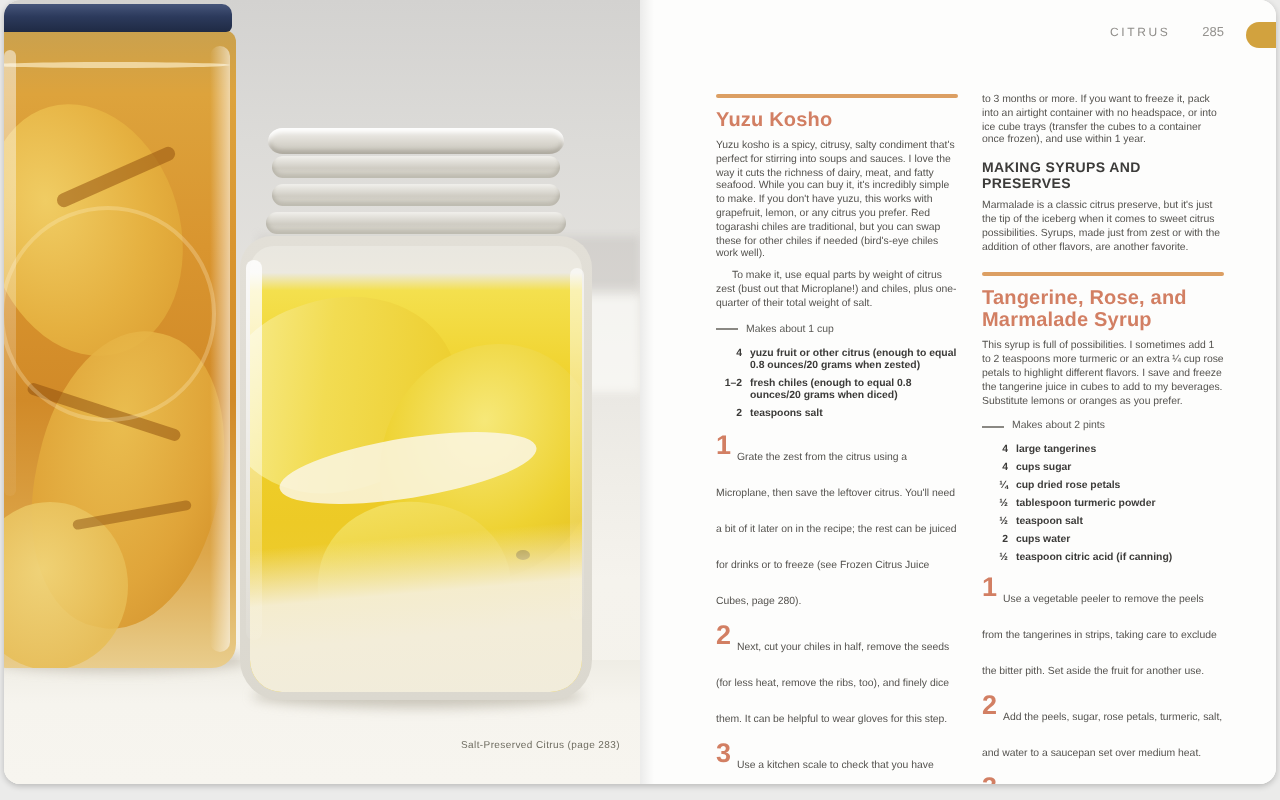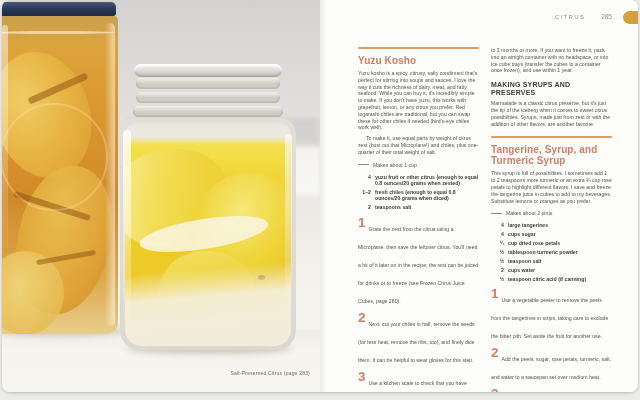--- a/index.html
+++ b/index.html
@@ -201,21 +201,21 @@
           </p>
 
         </div>
       </div>
 
       <div class="col">
         <p class="body">to 3 months or more. If you want to freeze it, pack into an airtight container with no headspace, or into ice cube trays (transfer the cubes to a container once frozen), and use within 1 year.</p>
         <div class="shead">MAKING SYRUPS AND PRESERVES</div>
         <p class="body">Marmalade is a classic citrus preserve, but it's just the tip of the iceberg when it comes to sweet citrus possibilities. Syrups, made just from zest or with the addition of other flavors, are another favorite.</p>
         <div class="rule" style="margin-top:9px;"></div>
-        <div class="rtitle">Tangerine, Syrup, and Turmeric Syrup</div>
+        <div class="rtitle">Tangerine, Rose, and Marmalade Syrup</div>
         <p class="body">This syrup is full of possibilities. I sometimes add 1 to 2 teaspoons more turmeric or an extra ¼ cup rose petals to highlight different flavors. I save and freeze the tangerine juice in cubes to add to my beverages. Substitute lemons or oranges as you prefer.</p>
         <div class="yield">
           <span class="dash"></span>
           <span class="ytx">Makes about 2 pints</span>
         </div>
         <div class="ings">
           <div class="ing-row">
             <span class="qty">4</span>
             <span class="itx">large tangerines</span>
           </div>

